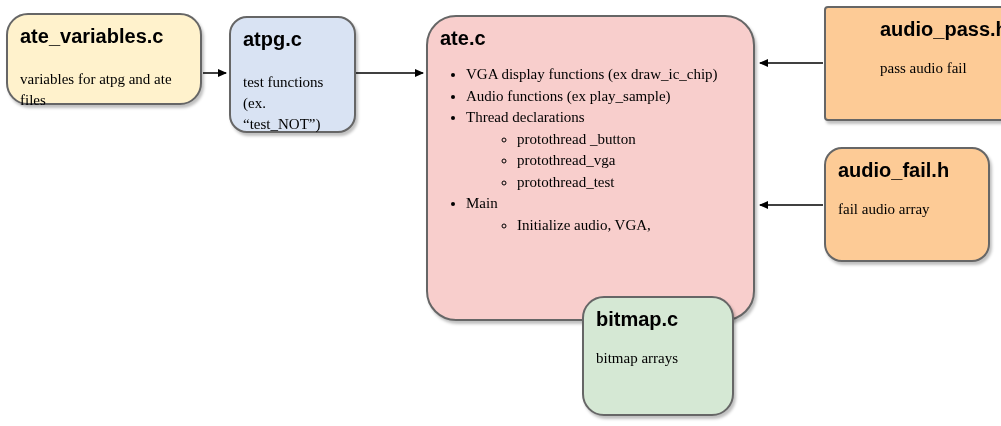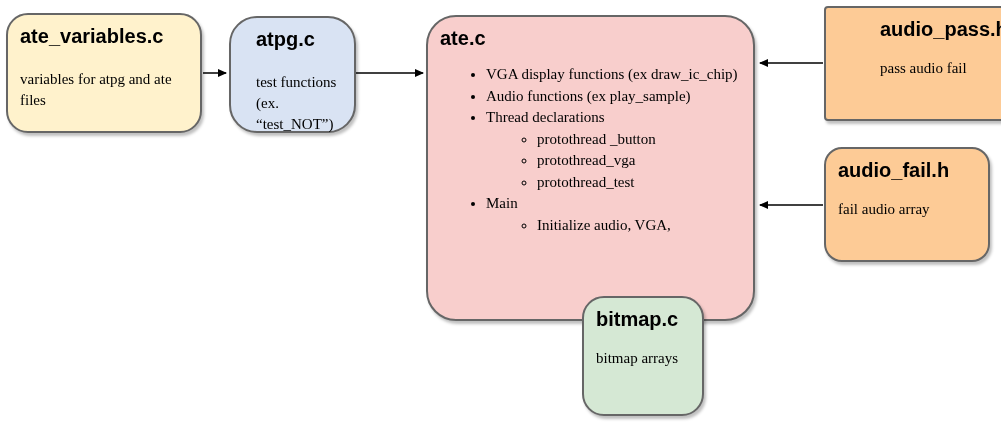--- a/index.html
+++ b/index.html
@@ -31,35 +31,35 @@
     white-space: nowrap;
   }
   .node-body {
     font-family: "Liberation Serif", serif;
     font-size: 15px;
     line-height: 21px;
     padding: 0 8px 0 12px;
     margin-top: 20px;
   }
   
-  #node-ate-variables { left: 6px;   top: 13px;  width: 196px; height: 120px; border-radius: 22px; }
-  #node-atpg          { left: 229px; top: 16px;  width: 127px; height: 117px; border-radius: 28px; padding-left: 13px; }
+  #node-ate-variables { left: 6px;   top: 13px;  width: 196px; height: 92px; border-radius: 22px; }
+  #node-atpg          { left: 229px; top: 16px;  width: 127px; height: 117px; border-radius: 18px; }
   #node-ate           { left: 426px; top: 15px;  width: 329px; height: 306px; border-radius: 30px; }
   #node-audio-pass    { left: 824px; top: 6px;   width: 184px; height: 115px; border-radius: 4px; padding-left: 42px; }
   #node-audio-fail    { left: 824px; top: 147px; width: 166px; height: 115px; border-radius: 18px; }
-  #node-bitmap        { left: 582px; top: 296px; width: 122px; height: 120px; border-radius: 22px; }
+  #node-bitmap        { left: 582px; top: 296px; width: 152px; height: 120px; border-radius: 22px; }
 
   #node-audio-pass .node-body,
   #node-audio-fail .node-body,
   #node-bitmap .node-body { margin-top: 16px; }
 
   
   .ate-list {
     margin: 13px 5px 0 0;
-    padding-left: 58px;
+    padding-left: 38px;
     font-family: "Liberation Serif", serif;
     font-size: 15px;
     line-height: 21.5px;
     list-style-type: disc;
   }
   .ate-list li { white-space: nowrap; }
   .ate-sublist {
     margin: 0;
     padding-left: 51px;
     list-style-type: circle;

